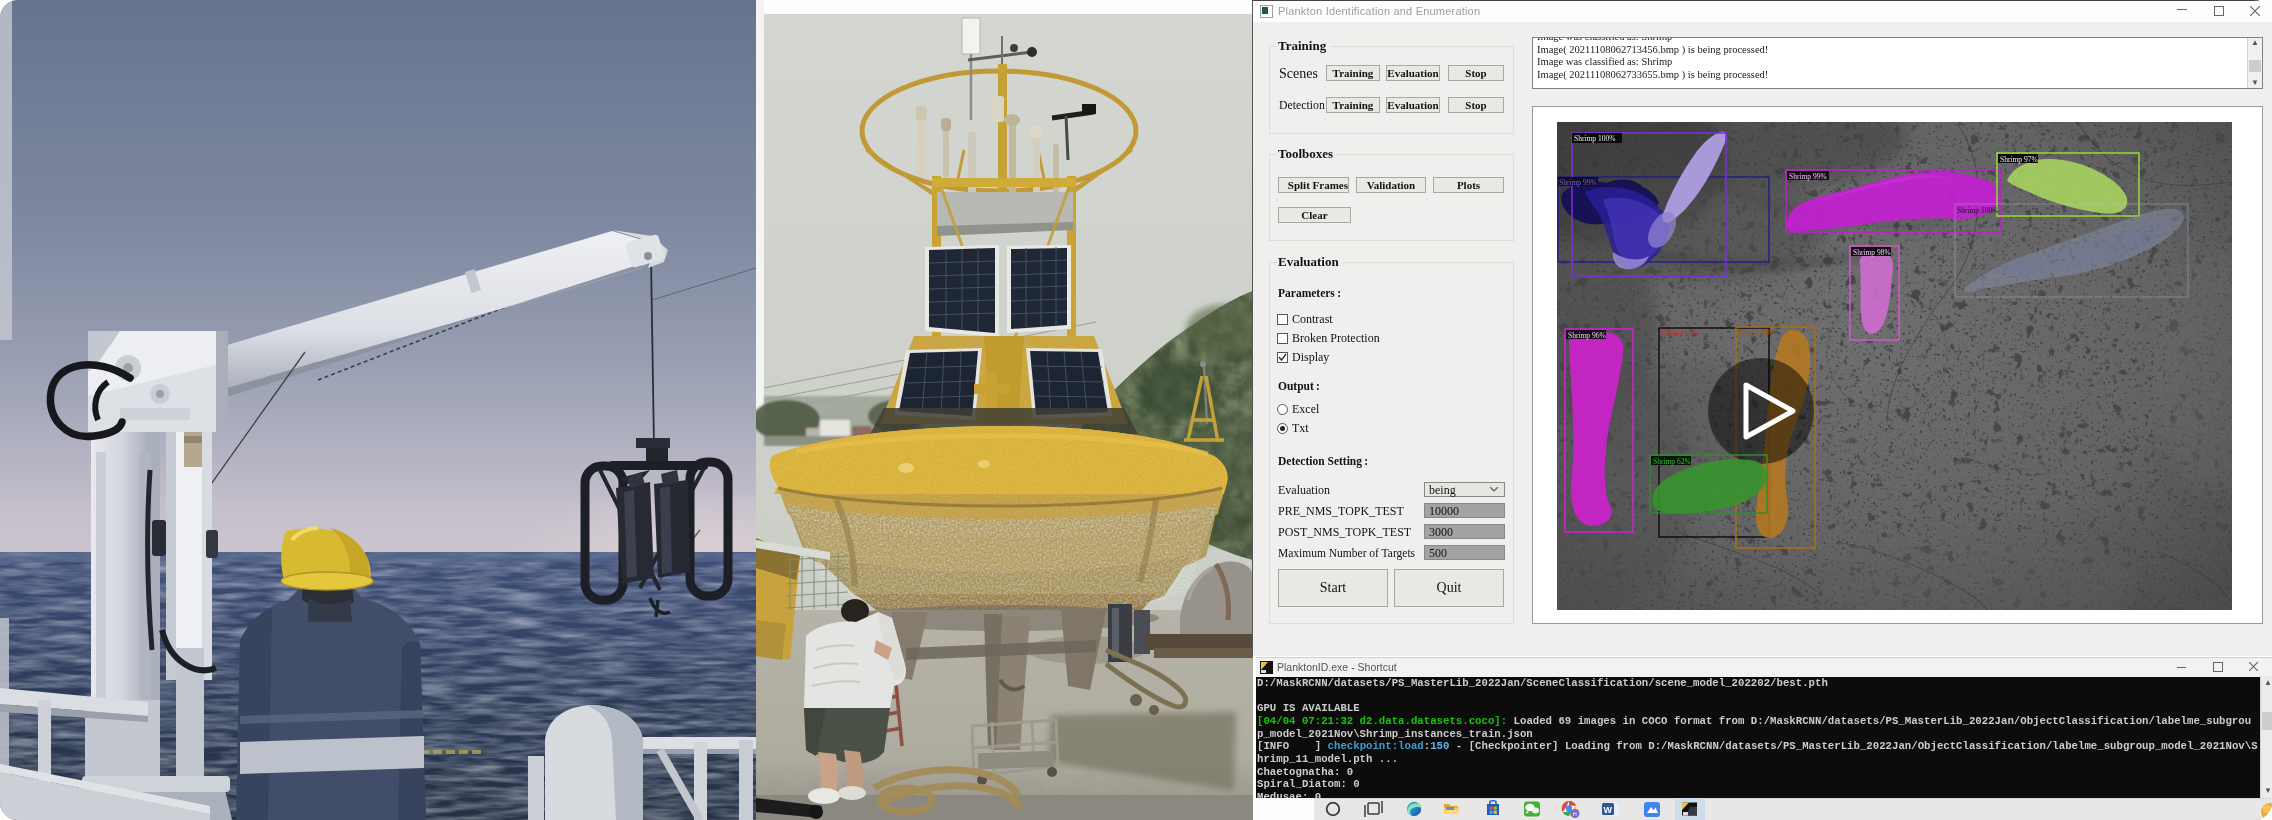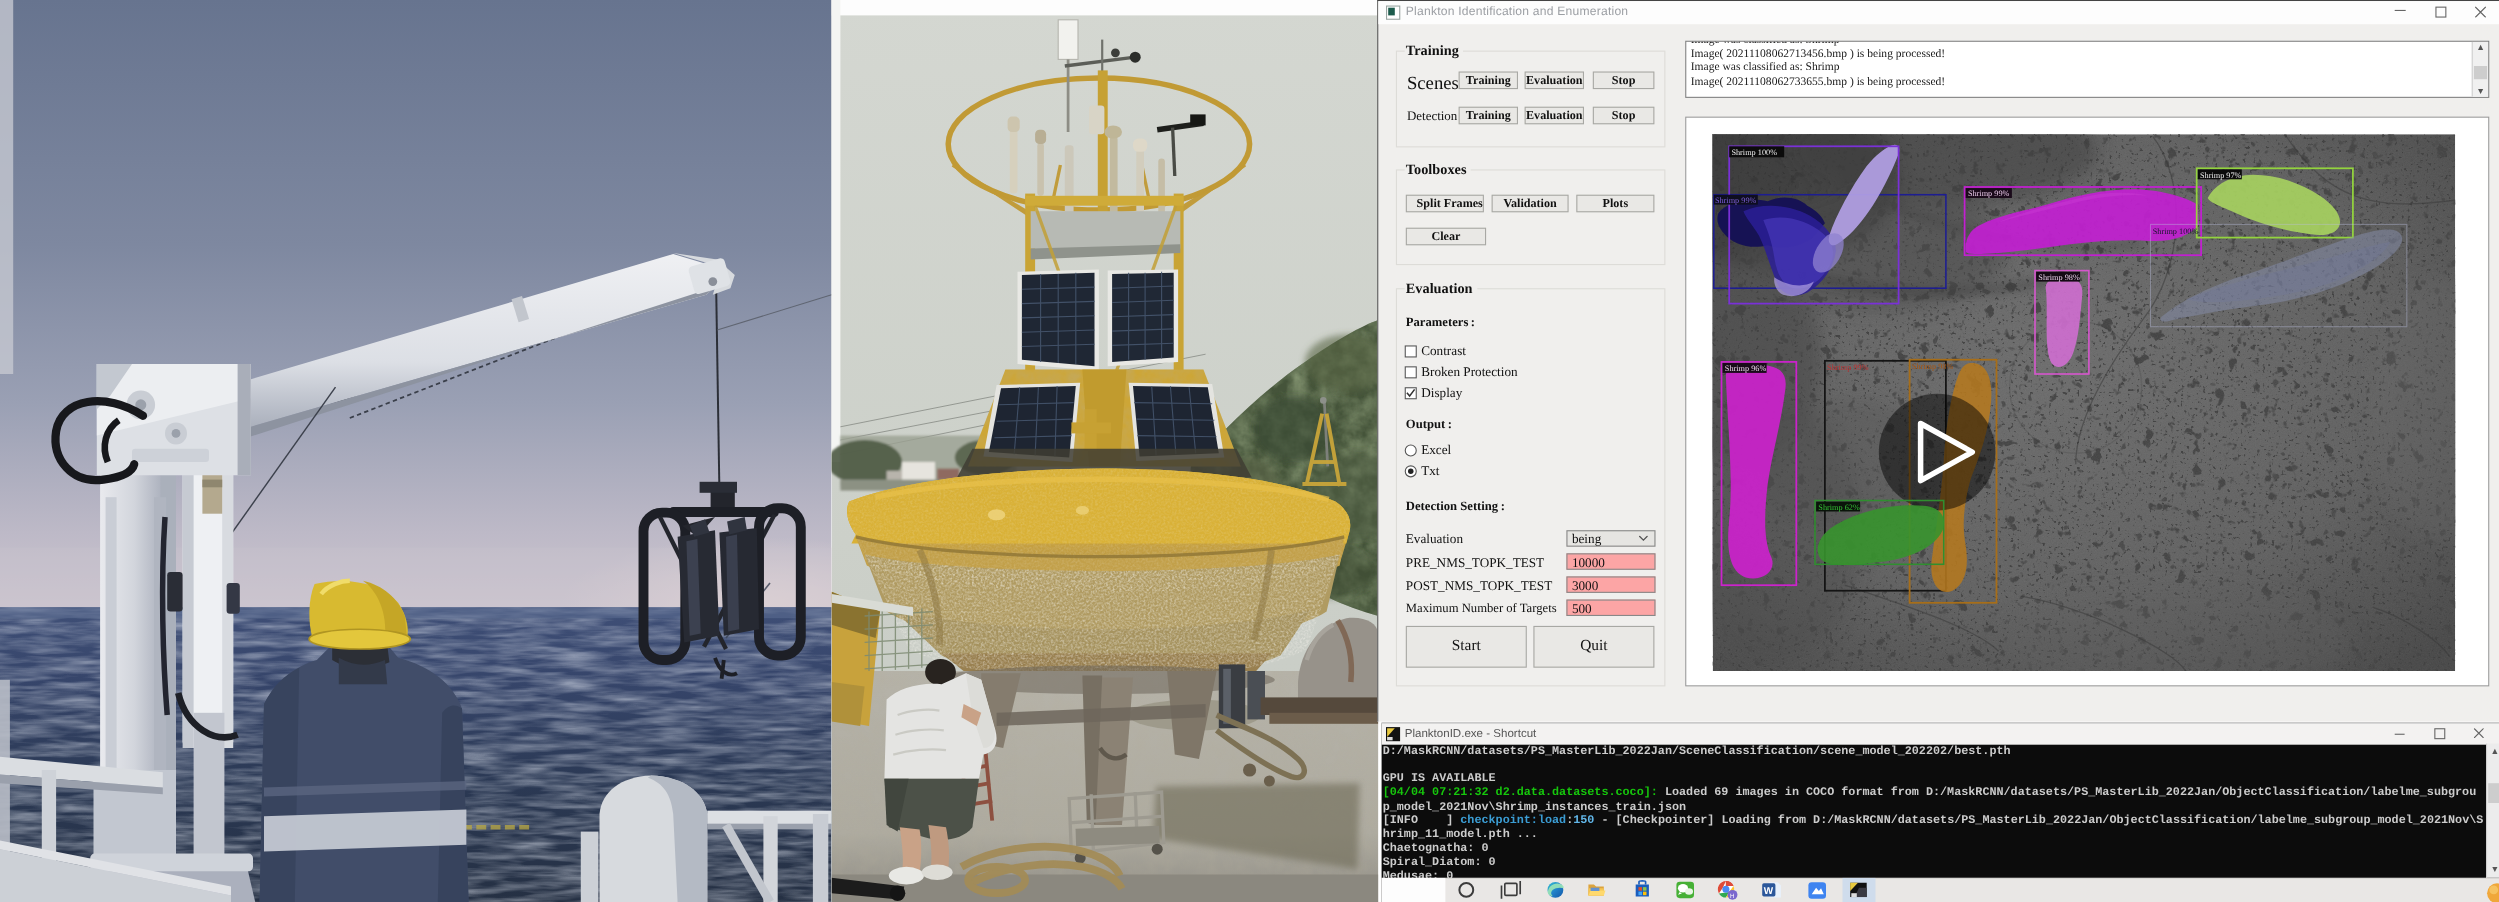--- a/index.html
+++ b/index.html
@@ -1,33 +1,33 @@
 <!DOCTYPE html>
 <html><head><meta charset="utf-8">
 <style>
 html,body{margin:0;padding:0;background:#fff;}
-#page{position:relative;width:2272px;height:820px;overflow:hidden;font-family:"Liberation Sans",sans-serif;}
+#page{position:relative;width:2272px;height:820px;overflow:hidden;font-family:"Liberation Sans",sans-serif;border-radius:18px;}
 .abs{position:absolute;}
 
 #app{position:absolute;left:1252px;top:0;width:1020px;height:655px;background:#f0efed;border-left:1px solid #555;border-top:1px solid #444;}
 #titlebar{position:absolute;left:0;top:0;width:1020px;height:21px;background:#fdfdfd;}
 #title-ic{position:absolute;left:7px;top:4px;width:11px;height:11px;background:#fff;border:1px solid #9aa5a2;}
 #title-ic i{position:absolute;left:1px;top:1px;width:6px;height:7px;background:#1d5c4d;}
 #title-txt{position:absolute;left:25px;top:4px;font-size:11px;color:#9b9ea3;letter-spacing:.2px;}
 .capbtn{position:absolute;top:0;color:#777;font-size:10px;}
 
 .grp{position:absolute;border:1px solid #dddcd8;}
 .grplab{position:absolute;font-family:"Liberation Serif",serif;font-weight:bold;font-size:13px;color:#111;background:#f0efed;padding:0 4px 0 1px;}
-.slab{position:absolute;font-family:"Liberation Serif",serif;font-size:17px;color:#111;}
+.slab{position:absolute;font-family:"Liberation Serif",serif;font-size:14px;color:#111;}
 .blab{position:absolute;font-family:"Liberation Serif",serif;font-weight:bold;font-size:11.5px;color:#111;}
 .btn{position:absolute;background:#e9e8e5;border:1px solid #a8a8a4;font-family:"Liberation Serif",serif;font-weight:bold;font-size:11px;color:#111;text-align:center;line-height:14px;}
 .bigbtn{position:absolute;background:#e9e8e5;border:1px solid #a8a8a4;font-family:"Liberation Serif",serif;font-size:14px;color:#111;text-align:center;line-height:36px;}
 .cb{position:absolute;width:9px;height:9px;background:#fff;border:1px solid #555;}
 .rad{position:absolute;width:9px;height:9px;background:#fff;border:1px solid #555;border-radius:50%;}
-.fld{position:absolute;background:#fca5a5;border:1px solid #888;font-family:"Liberation Serif",serif;font-size:12px;color:#111;line-height:12px;padding:1px 0 0 4px;}
+.fld{position:absolute;background:#a3a3a3;border:1px solid #888;font-family:"Liberation Serif",serif;font-size:12px;color:#111;line-height:12px;padding:1px 0 0 4px;}
 
 #logbox{position:absolute;left:279px;top:36px;width:729px;height:50px;background:#fff;border:1px solid #808080;overflow:hidden;}
 #logtxt{position:absolute;left:4px;top:-7px;font-family:"Liberation Serif",serif;font-size:10.5px;line-height:12.5px;color:#1a1a1a;white-space:pre;}
 .vsb{position:absolute;width:14px;background:#f0f0f0;border-left:1px solid #d0d0d0;}
 .vsb .ar{position:absolute;left:0;width:14px;height:10px;color:#555;font-size:8px;line-height:10px;text-align:center;}
 .vsb .th{position:absolute;left:1px;width:12px;background:#cdcdcd;}
 
 #picbox{position:absolute;left:279px;top:105px;width:729px;height:516px;background:#fff;border:1px solid #999;}
 
 #con{position:absolute;left:1256px;top:657px;width:1016px;height:171px;background:#0c0c0c;}

